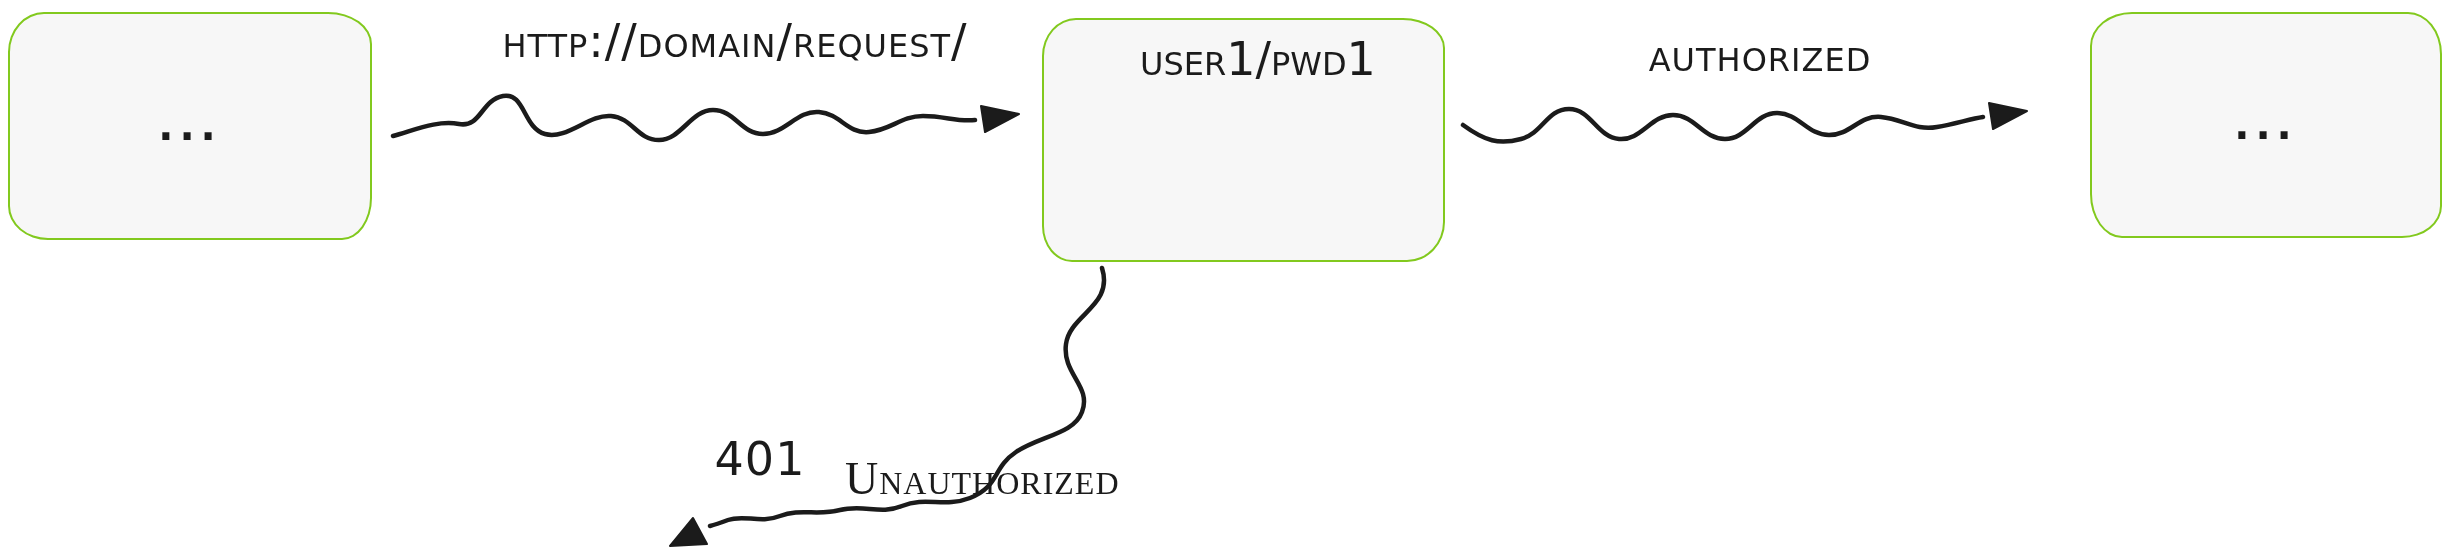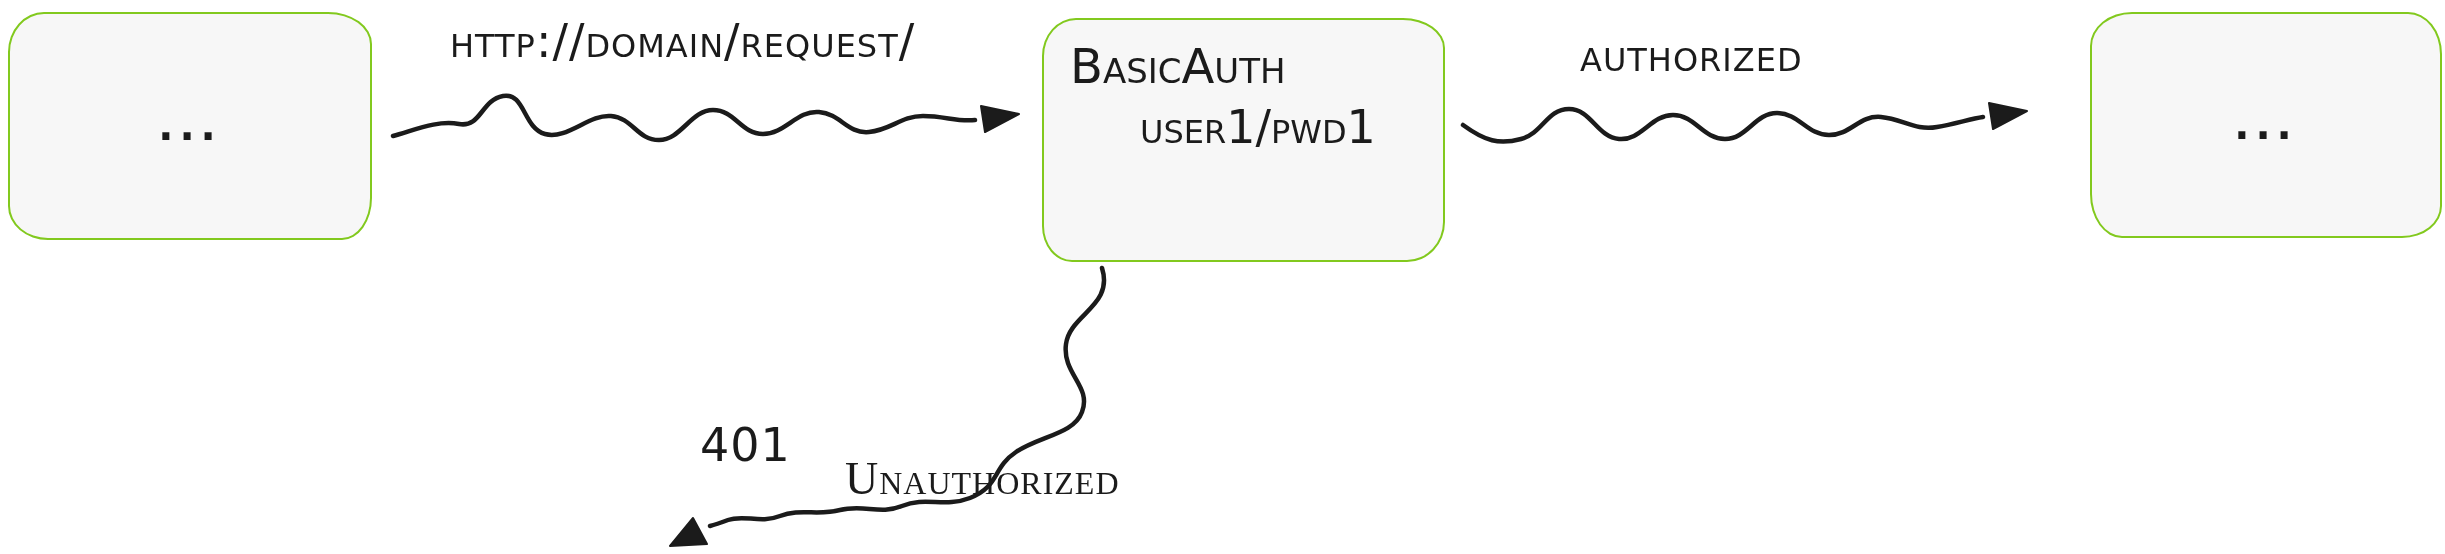--- a/index.html
+++ b/index.html
@@ -57,26 +57,26 @@
   }
   .auth-cred {
     font-size: 46px;
     line-height: 1.0;
     margin: 0 0 18px 70px;
   }
   .edge-label {
     position: absolute;
     font-size: 46px;
     letter-spacing: 1px;
-    text-align: left;
+    text-align: center;
     white-space: nowrap;
   }
   .label-request { left: 450px; top: 14px; width: 570px; }
   .label-authorized { left: 1580px; top: 28px; width: 360px; }
-  .label-401 { left: 700px; top: 418px; width: 120px; }
+  .label-401 { left: 700px; top: 432px; width: 120px; }
   .label-unauthorized { left: 845px; top: 452px; width: 320px; text-align: left; font-family: Liberation Serif, serif; }
   .arrow-svg {
     position: absolute;
     pointer-events: none;
   }
   .arrow-svg path.line {
     fill: none;
     stroke: var(--ink, #1b1b1b);
     stroke-width: 4.5;
     stroke-linecap: round;
@@ -110,21 +110,20 @@
              C 296 70 306 40 328 40
              C 350 40 356 64 378 64
              C 400 64 412 40 434 42
              C 456 44 462 64 484 62
              C 506 60 516 46 538 46
              C 560 46 572 52 590 50"></path>
     <polygon class="head" points="634,44 596,36 600,62"></polygon>
   </svg>
 
   <div class="node node-auth">
-    <div class="auth-title sc">BasicAuth</div>
     <div class="auth-cred sc">user1/pwd1</div>
   </div>
 
   <div class="edge-label sc label-authorized">authorized</div>
 
   <svg class="arrow-svg" style="left:1455px; top:85px;" width="600" height="80" viewBox="0 0 600 80">
     <path class="line" d="M 8 40
              C 30 56 44 60 66 54
              C 88 48 92 24 114 24
              C 136 24 142 52 164 54

